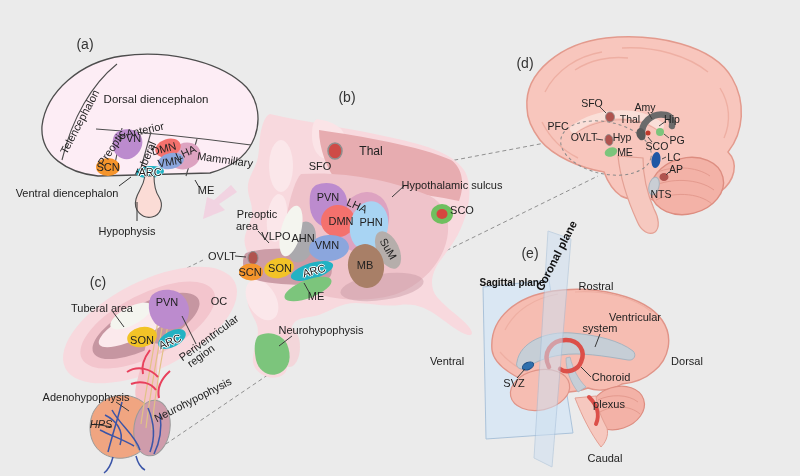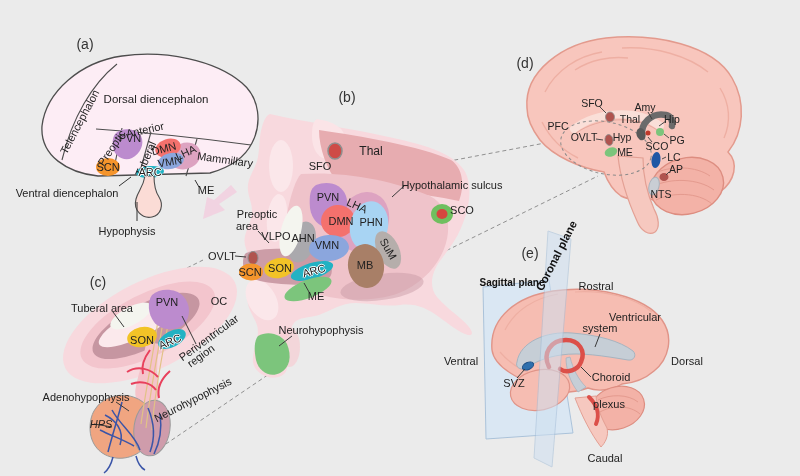--- a/index.html
+++ b/index.html
@@ -263,21 +263,21 @@
 <div class="lbl sm" style="left:657px;top:146px;">SCO</div>
 <div class="lbl sm" style="left:677px;top:140px;">PG</div>
 <div class="lbl sm" style="left:674px;top:157px;">LC</div>
 <div class="lbl sm" style="left:676px;top:169px;">AP</div>
 <div class="lbl sm" style="left:661px;top:194px;">NTS</div>
 
 <div class="lbl tag" style="left:530px;top:253px;">(e)</div>
 <div class="lbl bold" style="left:557px;top:256px;transform:translate(-50%,-50%) rotate(-63deg);font-size:11.5px;">Coronal plane</div>
 <div class="lbl bold" style="left:512px;top:283px;font-size:10px;">Sagittal plane</div>
 <div class="lbl" style="left:596px;top:286px;">Rostral</div>
-<div class="lbl" style="left:447px;top:361px;margin-left:14px;">Ventral</div>
+<div class="lbl" style="left:447px;top:361px;">Ventral</div>
 <div class="lbl" style="left:687px;top:361px;">Dorsal</div>
 <div class="lbl" style="left:605px;top:458px;">Caudal</div>
 <div class="lbl" style="left:607px;top:317px;margin-left:28px;">Ventricular</div>
 <div class="lbl" style="left:600px;top:328px;text-align:center;">system</div>
 <div class="lbl" style="left:514px;top:383px;">SVZ</div>
 <div class="lbl" style="left:611px;top:377px;">Choroid</div>
 <div class="lbl" style="left:609px;top:404px;">plexus</div>
 
 </div>
 

